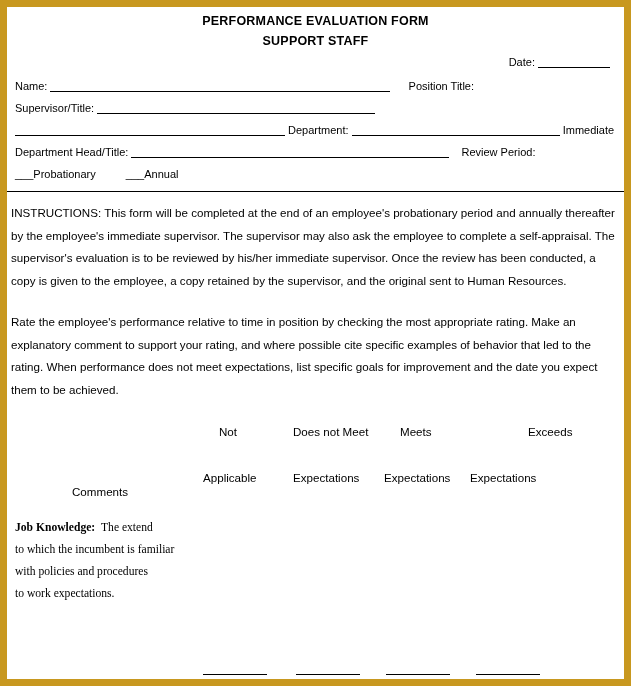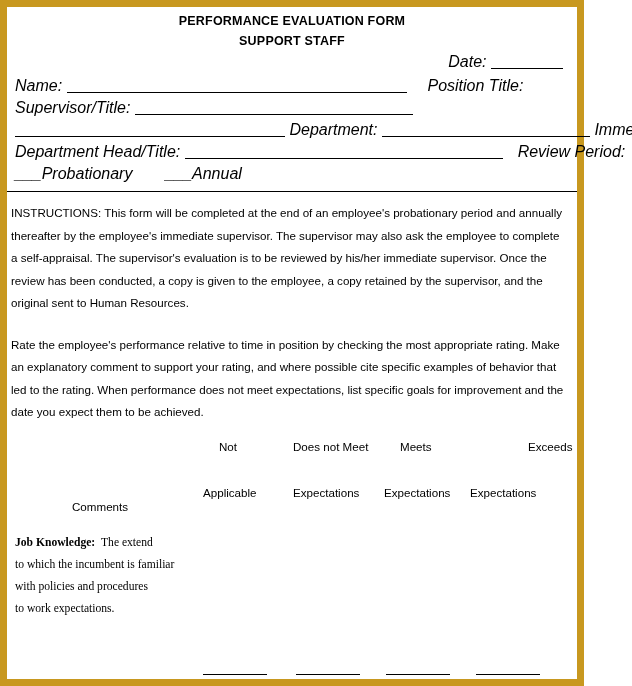--- a/index.html
+++ b/index.html
@@ -9,21 +9,21 @@
   }
   body {
     width: 632px;
     height: 686px;
     font-family: "Liberation Sans", sans-serif;
     color: #000000;
     overflow: hidden;
   }
   .page {
     position: relative;
-    width: 584px;
+    width: 631px;
     height: 686px;
     box-sizing: border-box;
     border: 7px solid #c8981f;
     background: #ffffff;
   }
   .sheet {
     position: absolute;
     left: 0;
     top: 0;
     right: 0;
@@ -37,23 +37,22 @@
   }
   .title-line {
     font-weight: bold;
     font-size: 12.5px;
     letter-spacing: 0.2px;
     line-height: 20px;
   }
   .header-area {
     position: relative;
     padding: 0 8px;
-    font-size: 16px;
+    font-size: 11px;
     line-height: 22px;
-    font-style: italic;
   }
   .hdr-row {
     position: relative;
     white-space: nowrap;
     height: 22px;
   }
   .date-row {
     text-align: right;
     padding-right: 6px;
     height: 24px;
@@ -76,21 +75,21 @@
     line-height: 22.5px;
   }
   .instructions p {
     margin: 0 0 19px 0;
   }
   .instructions p:last-child {
     margin-bottom: 1px;
   }
   .ratings {
     position: relative;
-    margin-top: 16px;
+    margin-top: 24px;
     height: 92px;
     font-size: 11.6px;
   }
   .rat {
     position: absolute;
     white-space: nowrap;
   }
   .criteria {
     position: relative;
     padding: 0 8px;

